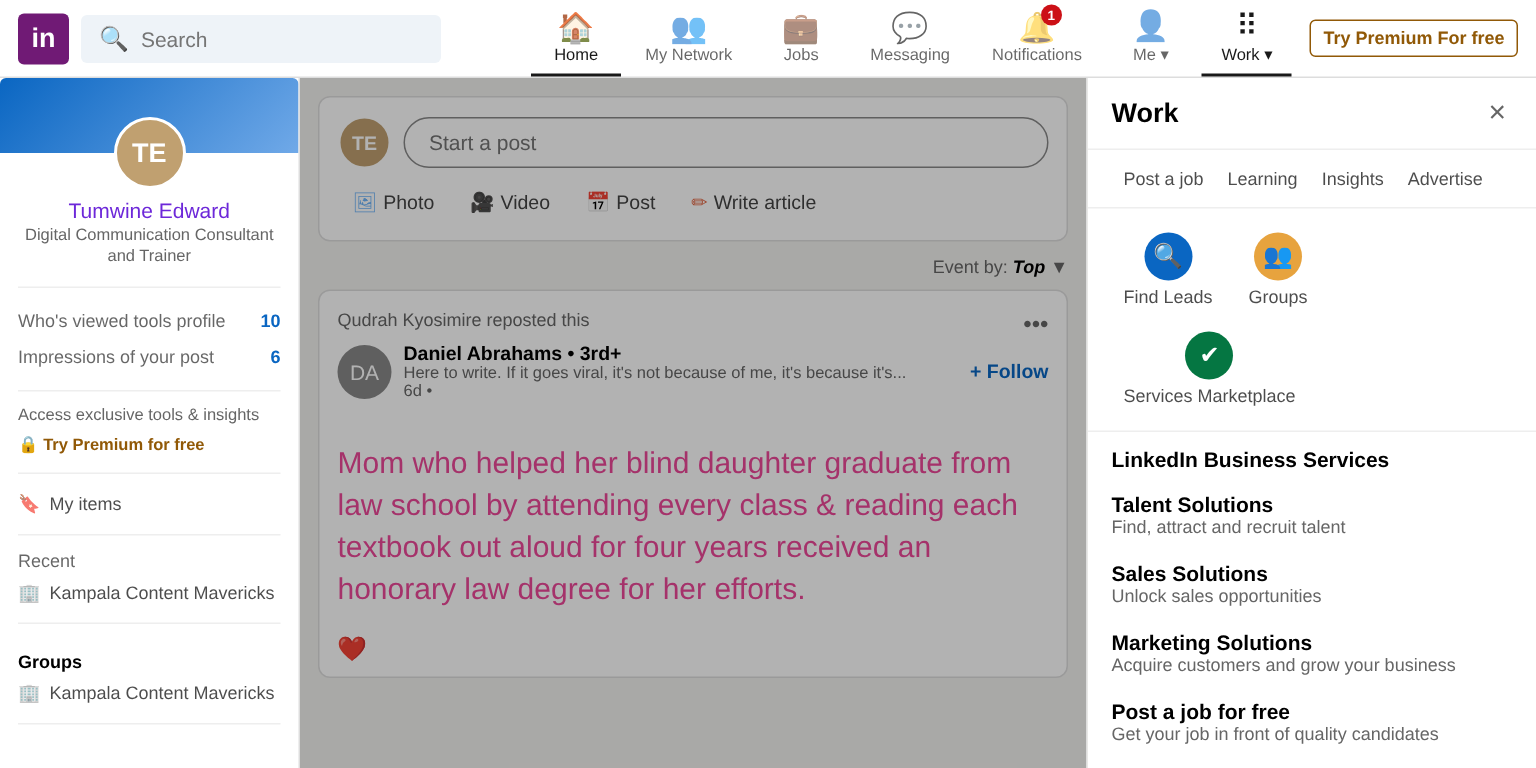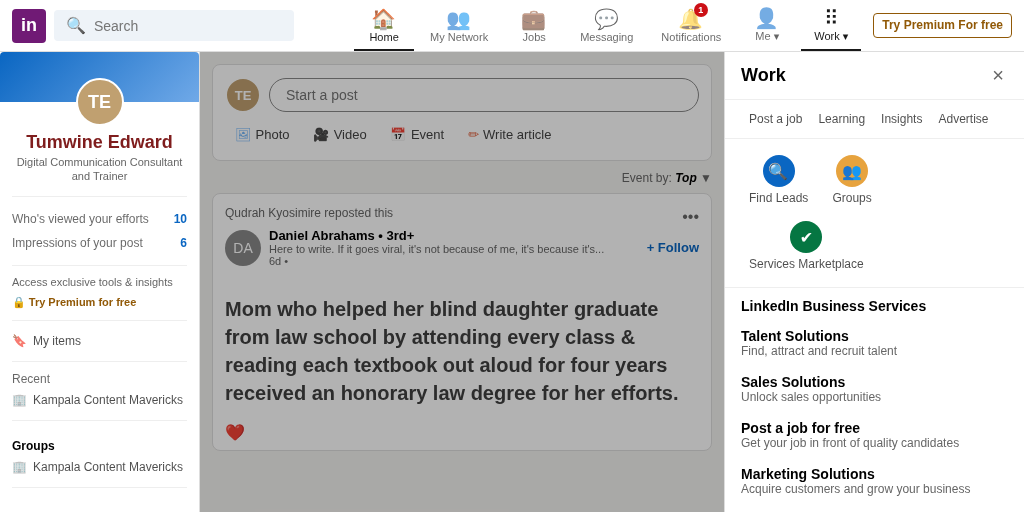--- a/index.html
+++ b/index.html
@@ -86,21 +86,21 @@
     }
     .avatar-container { position: relative; margin-top: -24px; margin-bottom: 6px; }
     .avatar {
       width: 48px; height: 48px; border-radius: 50%;
       background: #c0a070; border: 2px solid #fff;
       margin: 0 auto;
       display: flex; align-items: center; justify-content: center;
       color: #fff; font-size: 18px; font-weight: 700;
       overflow: hidden;
     }
-    .profile-name { font-size: 18px; font-weight: 700; color: #7f1d1d; }
+    .profile-name { font-size: 14px; font-weight: 400; color: #6d28d9; }
     .profile-title { font-size: 11px; color: #666; margin-top: 2px; line-height: 1.3; }
 
     .sidebar-stat { display: flex; justify-content: space-between; padding: 5px 0; font-size: 12px; }
     .sidebar-stat-label { color: rgba(0,0,0,0.6); }
     .sidebar-stat-val { color: #0a66c2; font-weight: 600; }
 
     .premium-link { color: #915907; font-size: 11px; font-weight: 600; cursor: pointer; }
     .premium-link::before { content: '🔒 '; }
 
     .sidebar-section { padding: 10px 0; border-bottom: 1px solid #eee; }
@@ -150,21 +150,21 @@
       background: #888; flex-shrink: 0;
       display: flex; align-items: center; justify-content: center; color: #fff; font-size: 14px;
     }
     .post-author-name { font-size: 13px; font-weight: 600; }
     .post-author-title { font-size: 11px; color: #666; }
     .follow-btn {
       color: #0a66c2; font-weight: 600; font-size: 13px;
       cursor: pointer; border: none; background: none; margin-left: auto;
     }
     .post-content-text {
-      font-size: 20px; font-weight: 700; color: #404040;
+      font-size: 20px; font-weight: 400; color: #ec4899;
       line-height: 1.4; padding: 12px 12px 16px;
     }
     .post-reaction { font-size: 16px; padding: 0 12px 8px; }
     .post-more { color: #666; font-size: 16px; cursor: pointer; margin-left: auto; }
 
     
     .right-panel {
       width: 300px; flex-shrink: 0;
       background: #fff; border-left: 1px solid #ddd;
       overflow-y: auto;
@@ -263,21 +263,21 @@
     <div class="profile-card">
       <div class="profile-banner"></div>
       <div class="avatar-container">
         <div class="avatar">TE</div>
       </div>
       <div class="profile-name">Tumwine Edward</div>
       <div class="profile-title">Digital Communication Consultant and Trainer</div>
     </div>
     <div class="sidebar-section">
       <div class="sidebar-stat">
-        <span class="sidebar-stat-label">Who's viewed your efforts</span>
+        <span class="sidebar-stat-label">Who's viewed tools profile</span>
         <span class="sidebar-stat-val">10</span>
       </div>
       <div class="sidebar-stat">
         <span class="sidebar-stat-label">Impressions of your post</span>
         <span class="sidebar-stat-val">6</span>
       </div>
     </div>
     <div class="sidebar-section">
       <div style="font-size:11px;color:#666;margin-bottom:4px;">Access exclusive tools &amp; insights</div>
       <span class="premium-link">Try Premium for free</span>
@@ -316,21 +316,21 @@
         <button class="post-action-btn">
           <span style="color:#70b5f9;">🖼</span>
           <span>Photo</span>
         </button>
         <button class="post-action-btn">
           <span style="color:#5f9b41;">🎥</span>
           <span>Video</span>
         </button>
         <button class="post-action-btn">
           <span style="color:#c37d16;">📅</span>
-          <span>Event</span>
+          <span>Post</span>
         </button>
         <button class="post-action-btn">
           <span style="color:#e16745;">✏</span>
           <span>Write article</span>
         </button>
       </div>
     </div>
 
     <div class="feed-controls">
       <span>Event by:</span>
@@ -391,26 +391,26 @@
 
     <div class="work-service-item">
       <div class="work-service-name">Talent Solutions</div>
       <div class="work-service-desc">Find, attract and recruit talent</div>
     </div>
     <div class="work-service-item">
       <div class="work-service-name">Sales Solutions</div>
       <div class="work-service-desc">Unlock sales opportunities</div>
     </div>
     <div class="work-service-item">
+      <div class="work-service-name">Marketing Solutions</div>
+      <div class="work-service-desc">Acquire customers and grow your business</div>
+    </div>
+    <div class="work-service-item">
       <div class="work-service-name">Post a job for free</div>
       <div class="work-service-desc">Get your job in front of quality candidates</div>
-    </div>
-    <div class="work-service-item">
-      <div class="work-service-name">Marketing Solutions</div>
-      <div class="work-service-desc">Acquire customers and grow your business</div>
     </div>
     <div class="work-service-item">
       
       
     </div>
 
   </div>
 
 </div>
 

